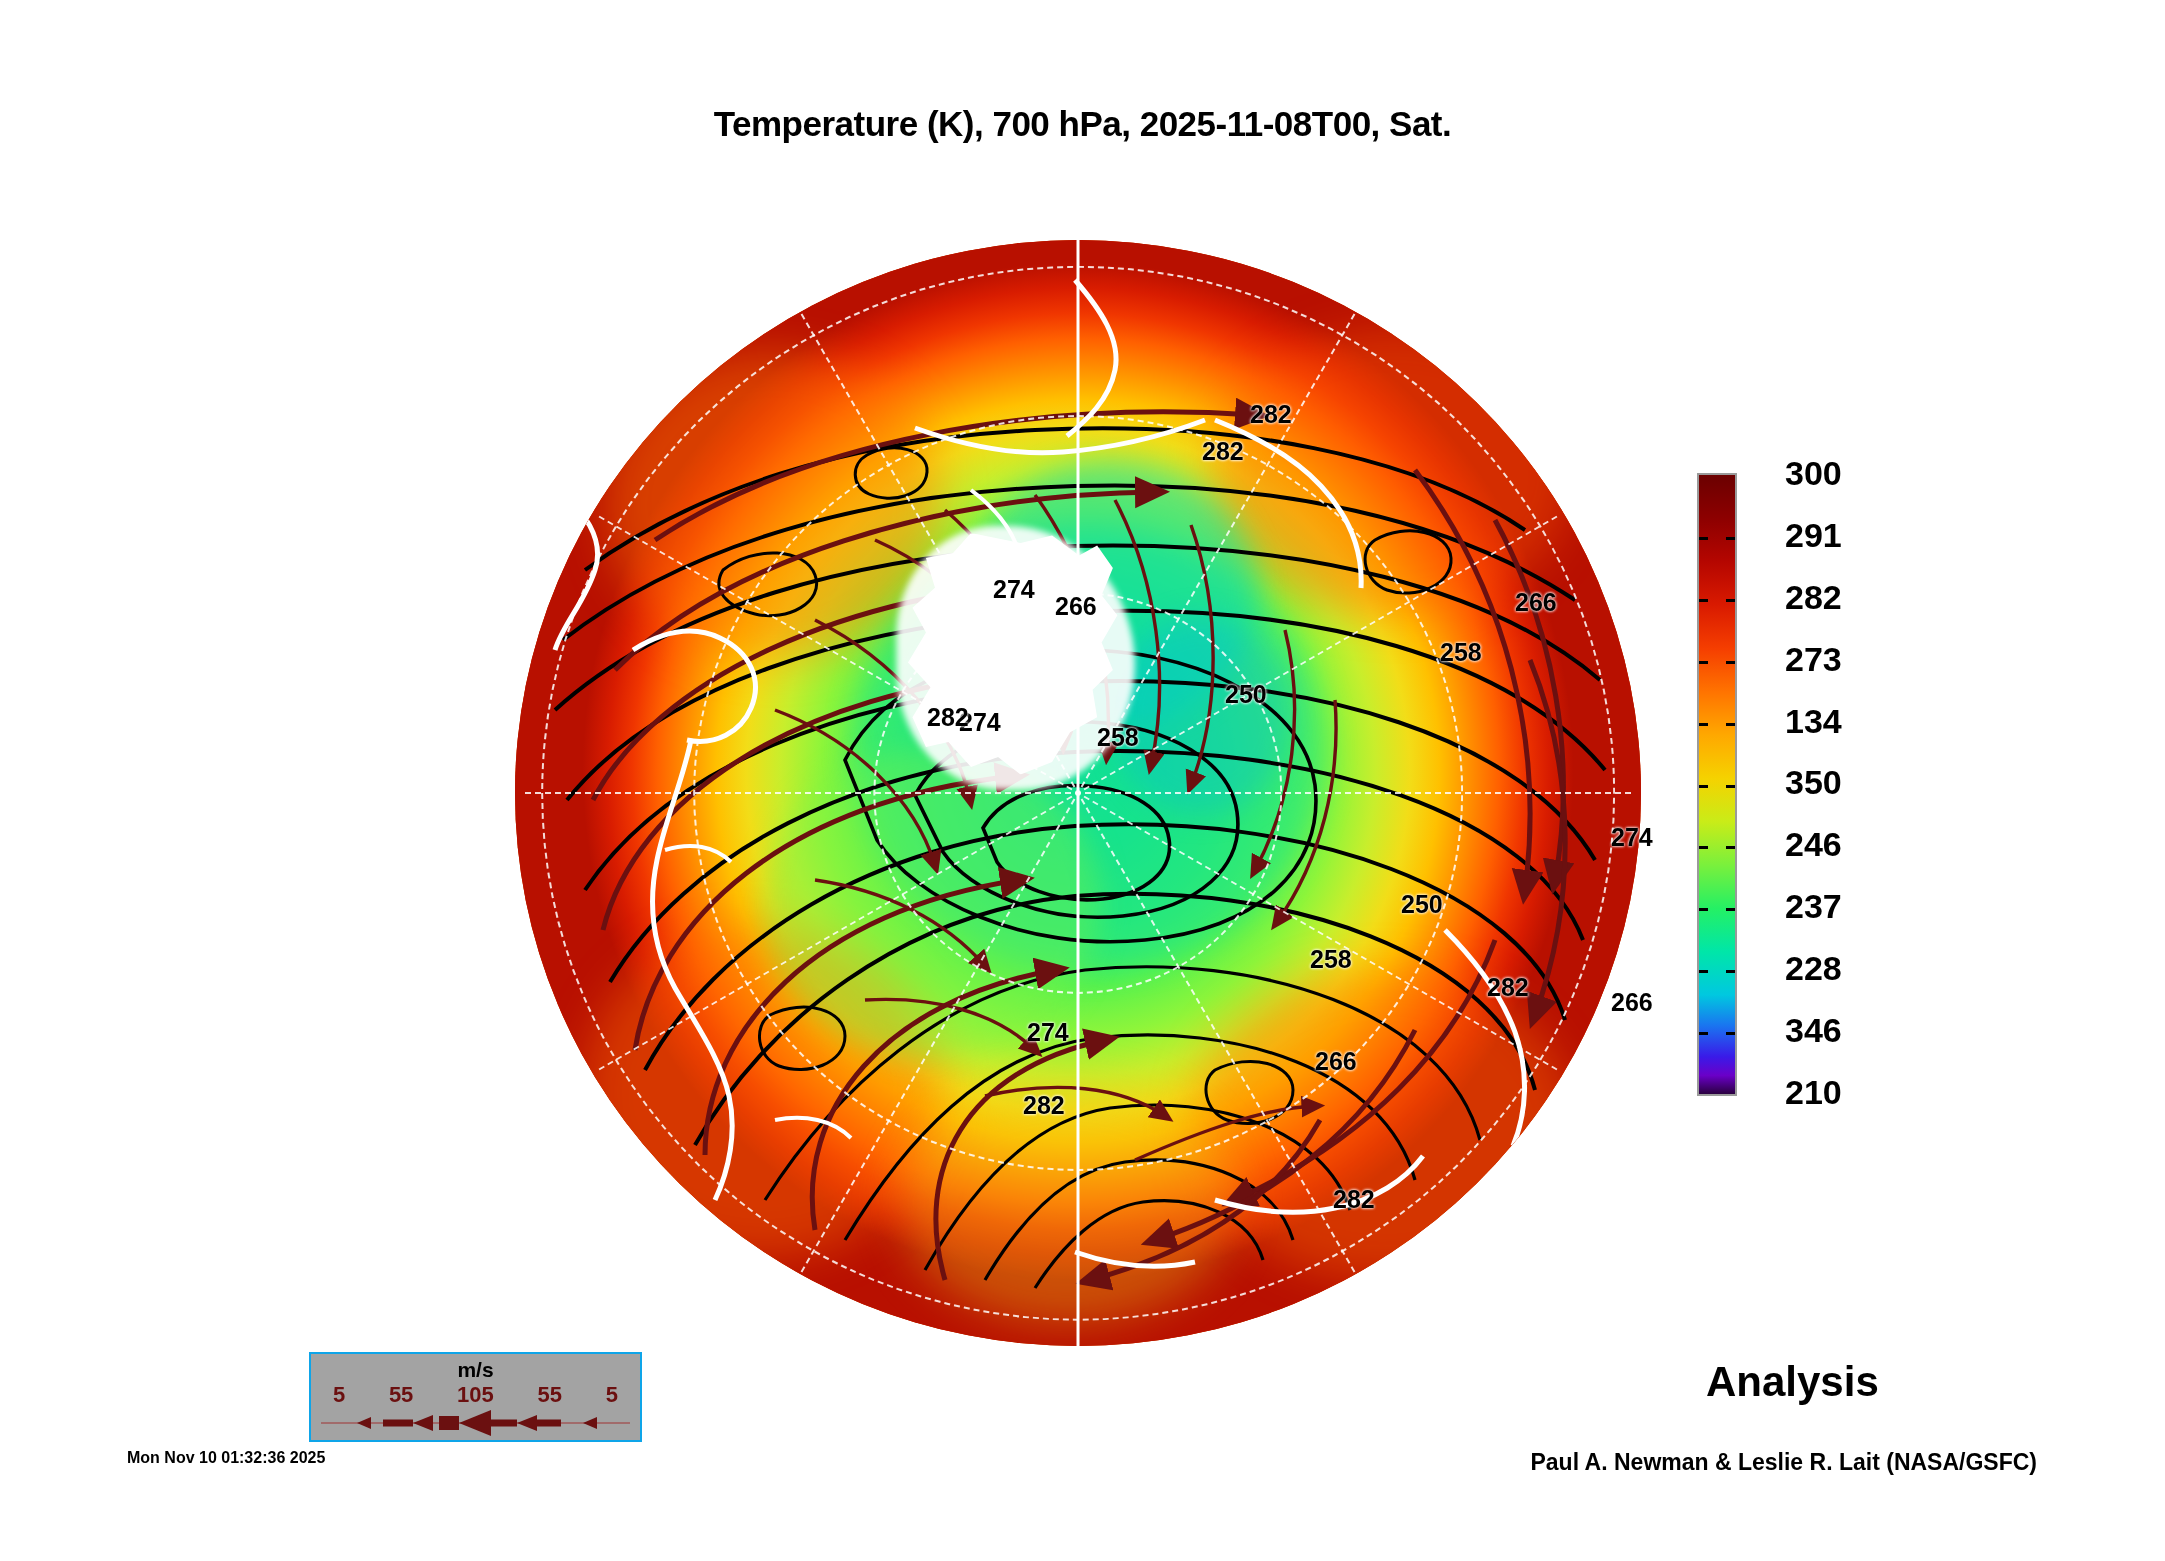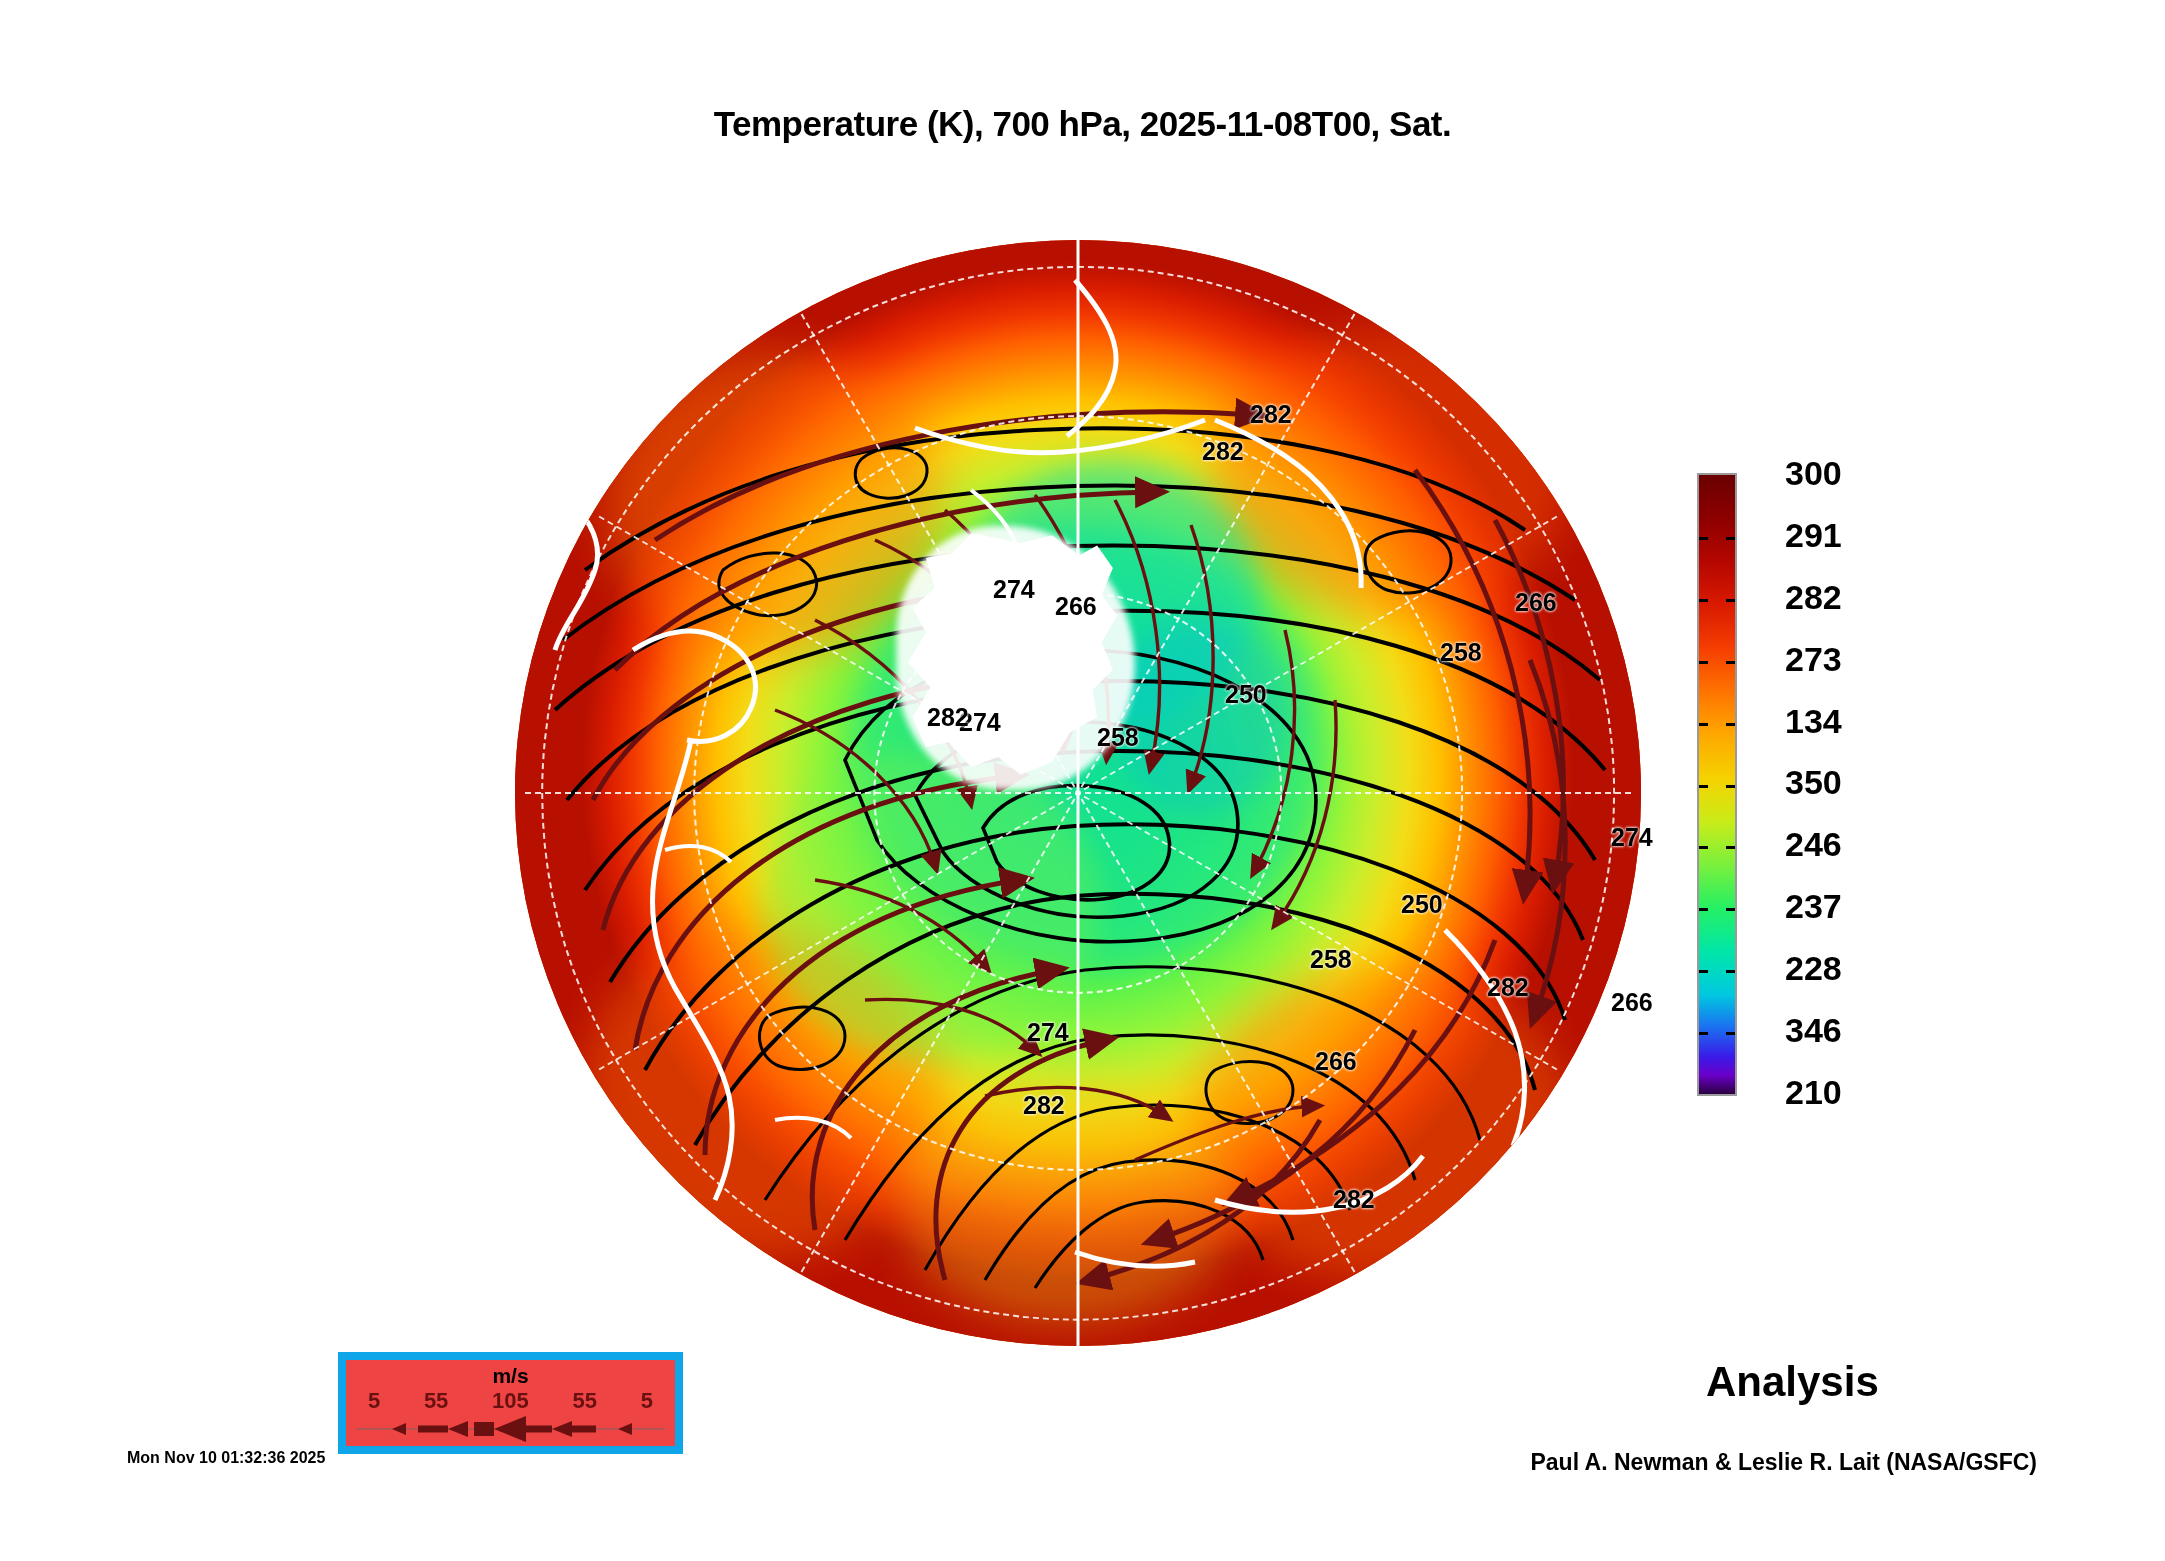--- a/index.html
+++ b/index.html
@@ -90,22 +90,22 @@
   }
   .cb-tick{position:absolute;left:0;width:9px;height:3px;background:#000;}
   .cb-tick.r{left:auto;right:0;}
   #cb-labels{position:absolute;left:52px;top:-23px;margin-left:36px;}
   .cb-label{
     height:61.9px;line-height:46px;font-size:34px;font-weight:bold;color:#000;
   }
 
   
   #wind-legend{
-    position:absolute;left:338px;top:1352px;width:329px;height:86px;
-    border:8px solid #0ea5e9;background:#ef4444;
+    position:absolute;left:309px;top:1352px;width:329px;height:86px;
+    border:2px solid #0ea5e9;background:#a3a3a3;
   }
   #wind-unit{
     position:absolute;left:0;top:4px;width:100%;text-align:center;
     font-size:21px;font-weight:bold;color:#000;
   }
   #wind-values{
     position:absolute;left:0;top:28px;width:100%;
     display:flex;justify-content:space-around;
     font-size:22px;font-weight:bold;color:#6b1010;
   }

